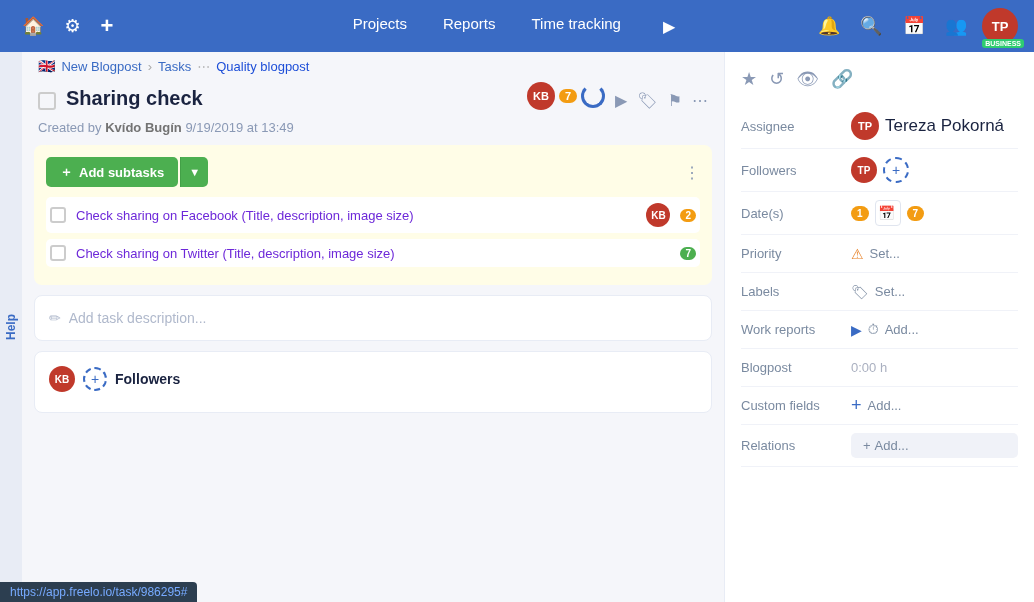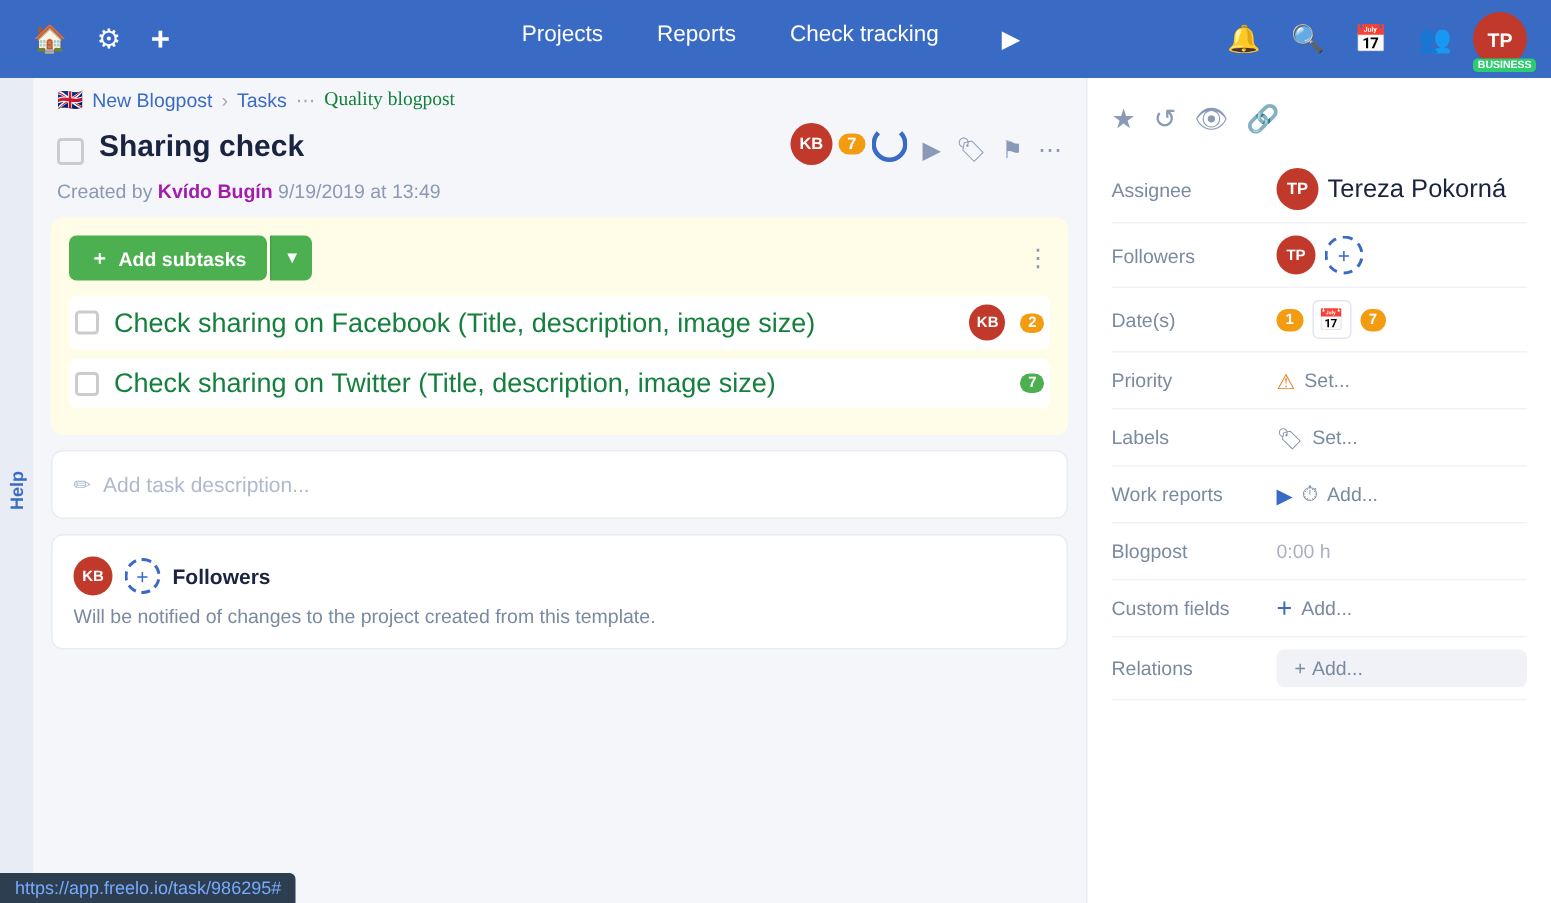--- a/index.html
+++ b/index.html
@@ -197,21 +197,21 @@
       cursor: pointer;
       font-size: 16px;
     }
 
     
     .created-by {
       padding: 2px 16px 10px;
       font-size: 13px;
       color: #8a99b5;
     }
-    .created-by strong { color: #a21caf; font-weight: 600; cursor: pointer; }
+    .created-by strong { color: #737373; font-weight: 600; cursor: pointer; }
 
     
     .subtasks-area {
       margin: 0 12px 10px;
       background: #fffde7;
       border-radius: 8px;
       padding: 12px;
     }
     .subtasks-toolbar {
       display: flex;
@@ -255,22 +255,22 @@
     .subtask-checkbox {
       width: 16px;
       height: 16px;
       border: 2px solid #ccc;
       border-radius: 3px;
       flex-shrink: 0;
       cursor: pointer;
     }
     .subtask-title {
       flex: 1;
-      font-size: 18px;
-      color: #15803d;
+      font-size: 13px;
+      color: #6d28d9;
     }
     .subtask-avatar {
       width: 24px;
       height: 24px;
       border-radius: 50%;
       background: #c0392b;
       display: flex;
       align-items: center;
       justify-content: center;
       color: #fff;
@@ -500,21 +500,21 @@
 </head>
 <body>
 
 <nav class="top-nav">
   <button class="nav-icon-btn">🏠</button>
   <button class="nav-icon-btn">⚙</button>
   <button class="nav-icon-btn" style="font-size:22px;font-weight:bold;">+</button>
   <div class="nav-links">
     <a class="nav-link">Projects</a>
     <a class="nav-link">Reports</a>
-    <a class="nav-link">Check tracking</a>
+    <a class="nav-link">Time tracking</a>
     <button class="nav-icon-btn" style="font-size:16px;">▶</button>
   </div>
   <div class="nav-right">
     <button class="nav-icon-btn" style="font-size:18px;">🔔</button>
     <button class="nav-icon-btn" style="font-size:18px;">🔍</button>
     <button class="nav-icon-btn" style="font-size:18px;">📅</button>
     <button class="nav-icon-btn" style="font-size:18px;">👥</button>
     <div class="avatar-business">
       <span>TP</span>
       <span class="business-badge">BUSINESS</span>
@@ -530,21 +530,21 @@
 
   <div class="content-area">
 
 
     <div class="breadcrumb">
       <span class="flag">🇬🇧</span>
       <a>New Blogpost</a>
       <span class="sep">›</span>
       <a>Tasks</a>
       <span class="sep">⋯</span>
-      <span style="color:#15803d;font-family:Liberation Serif, serif;">Quality blogpost</span>
+      <span style="color:#1d4ed8;">Quality blogpost</span>
     </div>
 
     <div class="task-header">
       <div class="task-checkbox"></div>
       <span class="task-title">Sharing check</span>
       <div class="task-avatar-group">
         <div class="task-avatar">
           <span>KB</span>
         </div>
         <span class="badge-count">7</span>
@@ -595,21 +595,20 @@
         <span>Add task description...</span>
       </div>
     </div>
 
     <div class="followers-section">
       <div class="followers-header">
         <div class="follower-avatar">KB</div>
         <button class="followers-add-btn">+</button>
         <span>Followers</span>
       </div>
-      <div class="followers-desc">Will be notified of changes to the project created from this template.</div>
     </div>
   </div>
 
   <div class="right-sidebar">
     <div class="sidebar-icons-row">
       <button class="sidebar-icon-btn">★</button>
       <button class="sidebar-icon-btn">↺</button>
       <button class="sidebar-icon-btn">👁</button>
       <button class="sidebar-icon-btn">🔗</button>
     </div>

